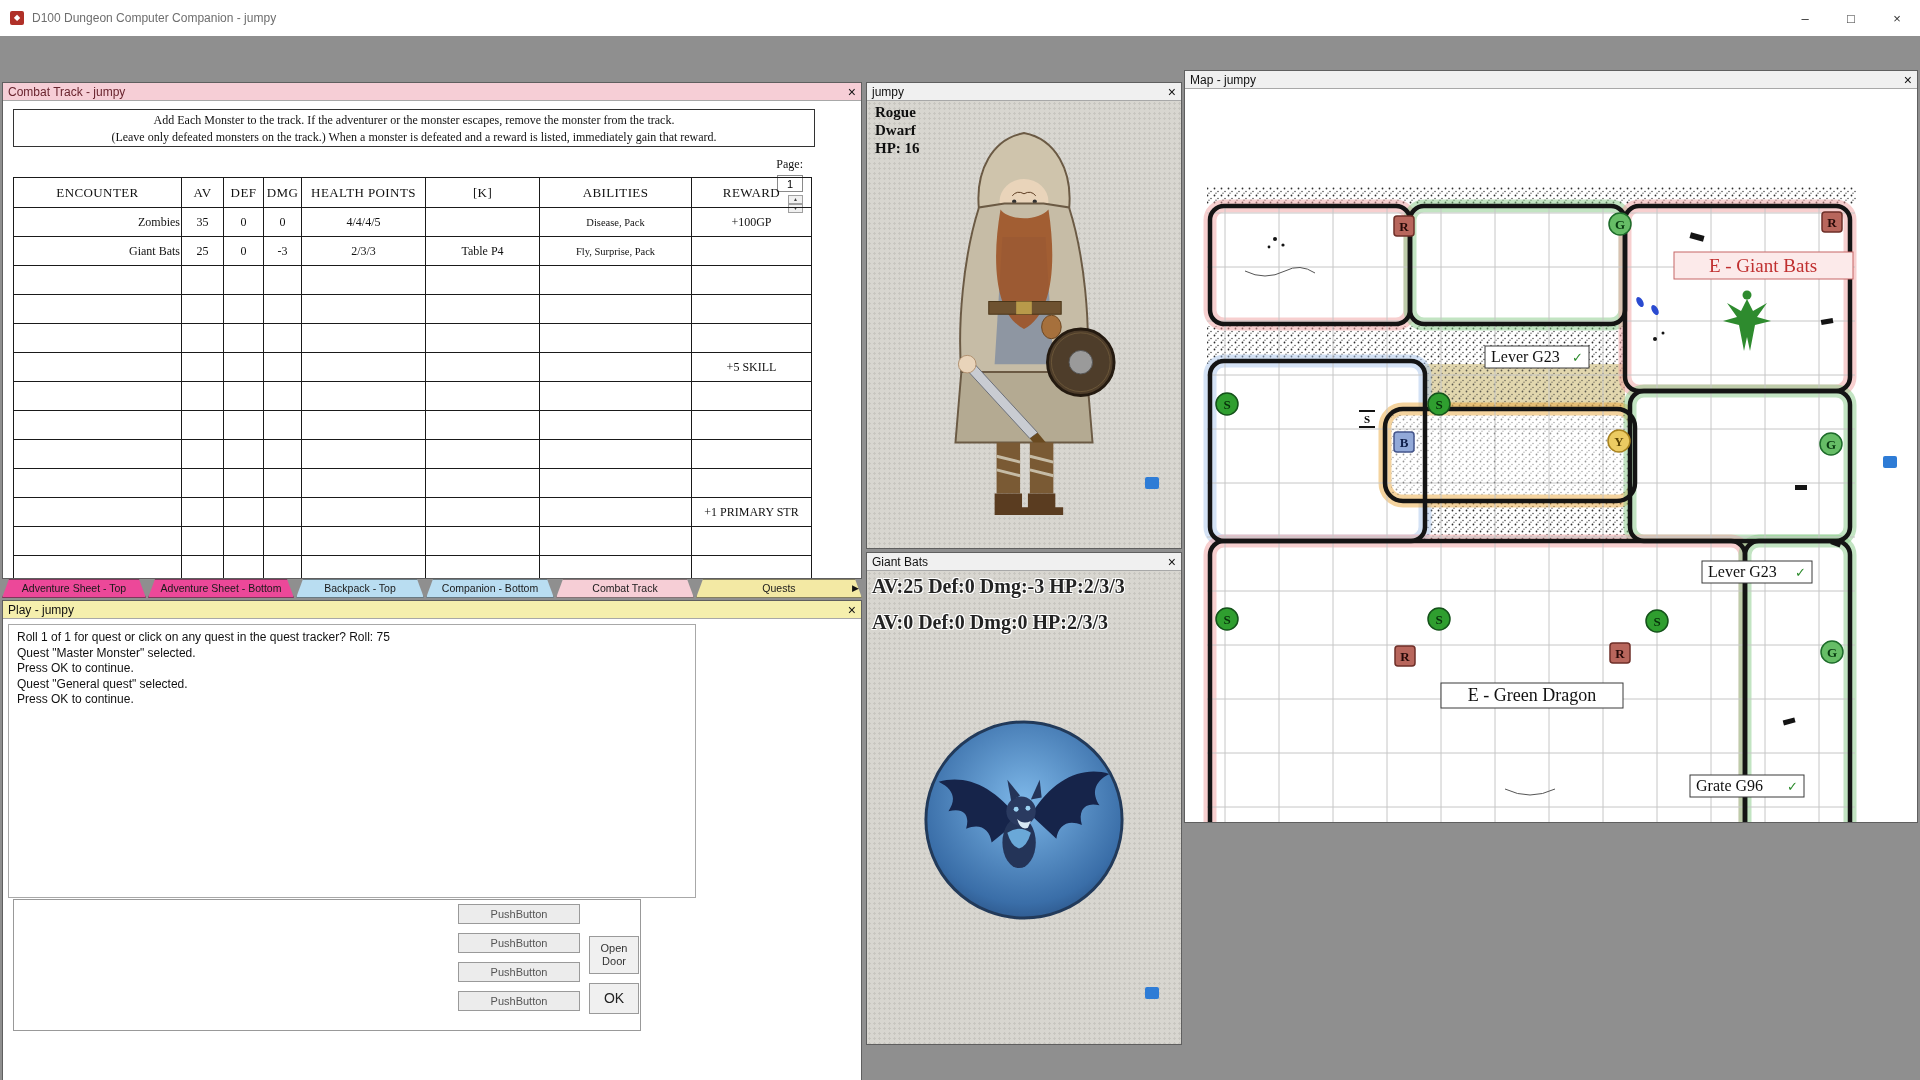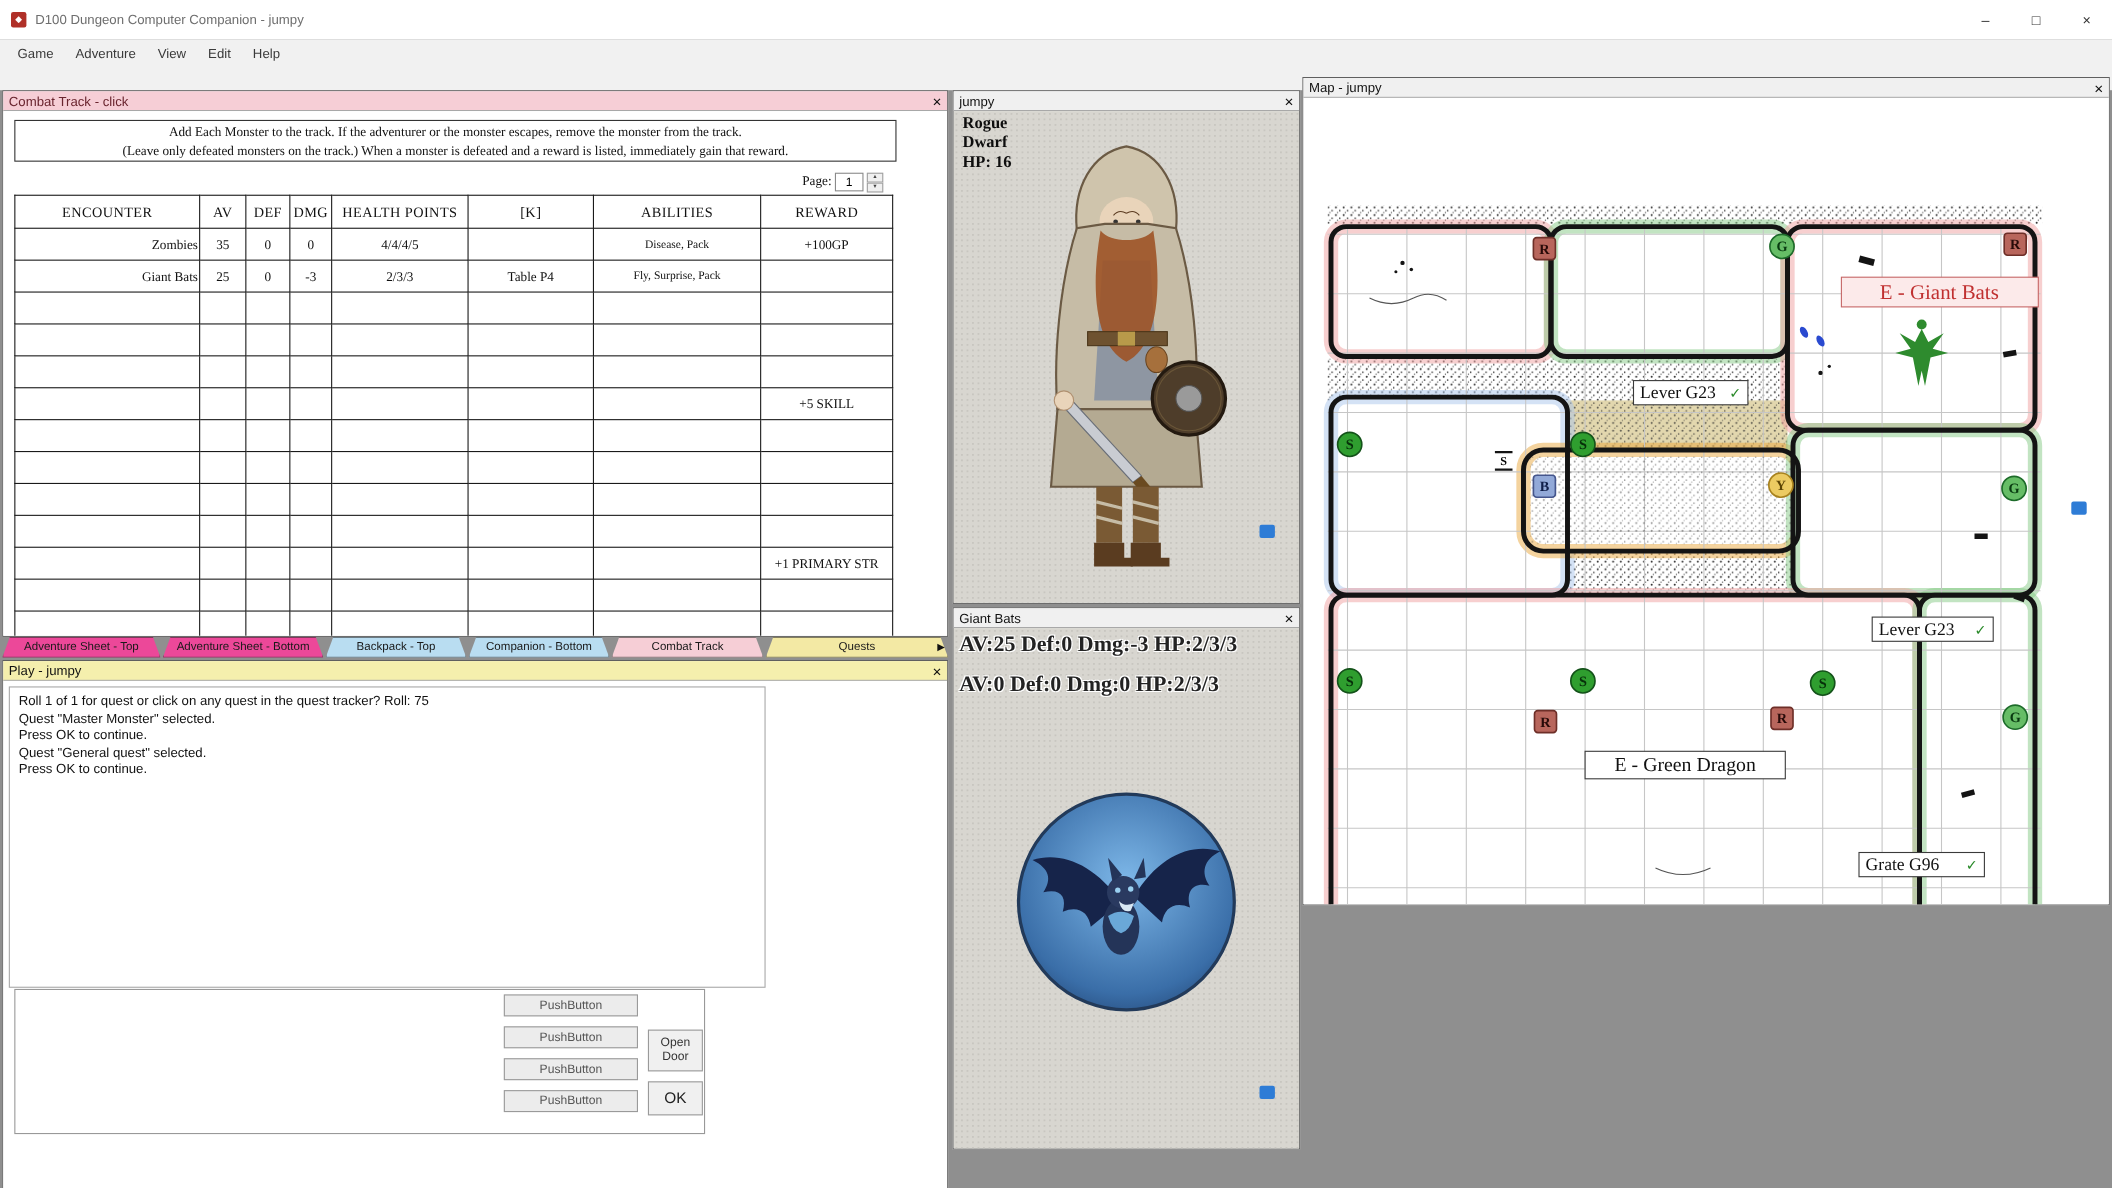--- a/index.html
+++ b/index.html
@@ -14,21 +14,21 @@
   .menu-item{padding:2px 10px;font-size:12px;color:#3a3a3a;}
   
   .panel{position:absolute;background:#fff;border:1px solid #5f5f5f;box-sizing:border-box;}
   .ptitle{height:18px;display:flex;align-items:center;padding:0 5px;font-size:12px;background:#f0f0f0;border-bottom:1px solid #a8a8a8;color:#111;box-sizing:border-box;}
   .pclose{margin-left:auto;font-size:14px;line-height:14px;color:#111;}
   .pbody{position:relative;width:100%;height:calc(100% - 18px);overflow:hidden;background:#fff;}
   
   .panel-combat{left:2px;top:82px;width:860px;height:497px;}
   .panel-combat .ptitle{background:#f6ced6;color:#69242e;}
   .instr{position:absolute;left:10px;top:8px;width:802px;height:38px;border:1px solid #333;font-family:"Liberation Serif",serif;font-size:12px;line-height:17px;text-align:center;padding-top:2px;color:#111;box-sizing:border-box;}
-  .pagerow{position:absolute;right:58px;top:56px;display:flex;align-items:flex-start;gap:3px;font-family:"Liberation Serif",serif;font-size:12px;color:#111;}
+  .pagerow{position:absolute;right:58px;top:56px;display:flex;align-items:flex-end;gap:3px;font-family:"Liberation Serif",serif;font-size:12px;color:#111;flex-direction:column;}
   .page-input{width:26px;height:17px;border:1px solid #8a8a8a;text-align:center;font:11px "Liberation Sans",sans-serif;padding:0;box-sizing:border-box;}
   .spinner{display:flex;flex-direction:column;width:15px;}
   .spinner span{height:9px;border:1px solid #a0a0a0;background:#f0f0f0;font-size:5px;line-height:7px;text-align:center;color:#444;box-sizing:border-box;}
   .ctable{position:absolute;left:10px;top:76px;border-collapse:collapse;table-layout:fixed;width:798px;font-family:"Liberation Serif",serif;}
   .ctable th{border:1px solid #1a1a1a;font-size:13px;font-weight:normal;height:27px;letter-spacing:.4px;color:#111;overflow:hidden;}
   .ctable td{border:1px solid #1a1a1a;font-size:12px;height:26px;text-align:center;color:#111;overflow:hidden;white-space:nowrap;}
   .ctable td.enc{text-align:right;padding-left:6px;}
   .ctable td.ab{font-size:10.5px;}
   
   .tabstrip{position:absolute;left:2px;top:579px;width:860px;height:19px;display:flex;gap:2px;z-index:3;}
@@ -82,31 +82,24 @@
         <span>◆</span>
       </span>
     <span class="title-text">D100 Dungeon Computer Companion - jumpy</span>
     <div class="win-controls">
       <span class="win-btn">–</span>
       <span class="win-btn">□</span>
       <span class="win-btn">×</span>
     </div>
   </div>
 
-  <div class="menubar">
-    <span class="menu-item">Game</span>
-    <span class="menu-item">Adventure</span>
-    <span class="menu-item">View</span>
-    <span class="menu-item">Edit</span>
-    <span class="menu-item">Help</span>
-  </div>
 
   <div class="panel panel-combat">
     <div class="ptitle">
-      <span>Combat Track - click</span>
+      <span>Combat Track - jumpy</span>
       <span class="pclose">×</span>
     </div>
     <div class="pbody">
       <div class="instr">
         <div>Add Each Monster to the track.  If the adventurer or the monster escapes, remove the monster from the track.</div>
         <div>(Leave only defeated monsters on the track.)  When a monster is defeated and a reward is listed, immediately gain that reward.</div>
       </div>
       <div class="pagerow">
         <span>Page:</span>
         <input class="page-input" value="1" style="">

